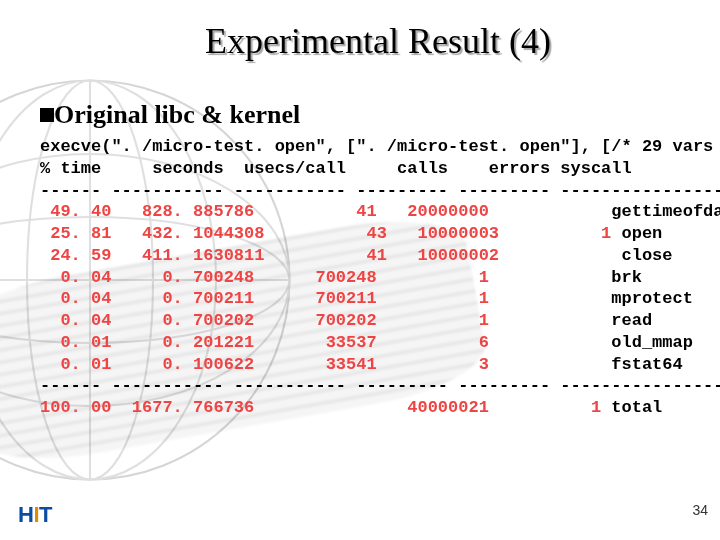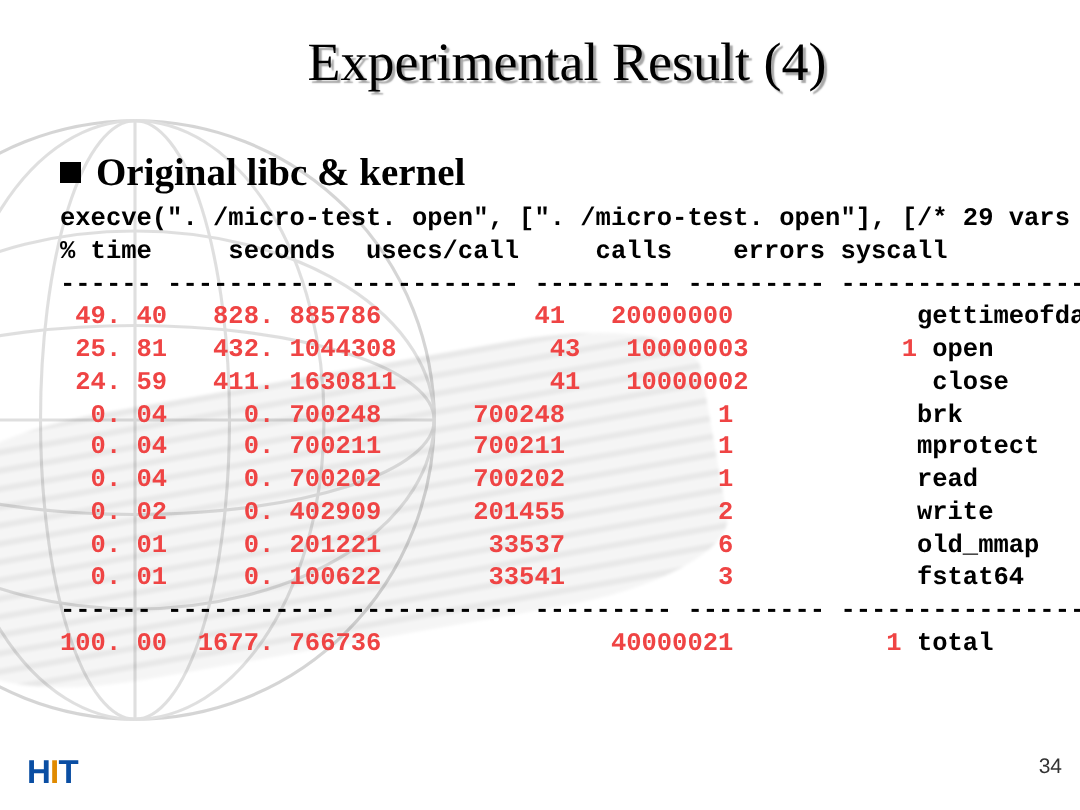--- a/index.html
+++ b/index.html
@@ -50,21 +50,20 @@
     text-align: center;
     font-size: 36px;
     font-weight: 400;
     padding-top: 20px;
     text-shadow: 2px 2px 1px rgba(0,0,0,0.35);
     margin-left: 36px;
   }
   .subtitle-row {
     display: flex;
     align-items: center;
-    gap: 10px;
     margin: 38px 0 2px 40px;
   }
   .bullet {
     width: 14px;
     height: 14px;
     background: #000;
   }
   .subtitle {
     font-size: 26px;
     font-weight: bold;
@@ -141,21 +140,20 @@
     <div class="hdr">execve(". /micro-test. open", [". /micro-test. open"], [/* 29 vars */]) = 0</div>
     <div class="hdr">% time     seconds  usecs/call     calls    errors syscall</div>
     <div class="sep">------ ----------- ----------- --------- --------- ----------------</div>
     <div id="rows-container">
         <div class="row"><span class="num"> 49. 40   828. 885786          41   20000000           </span><span class="name"> gettimeofday</span></div>
         <div class="row"><span class="num"> 25. 81   432. 1044308          43   10000003          1</span><span class="name"> open</span></div>
         <div class="row"><span class="num"> 24. 59   411. 1630811          41   10000002           </span><span class="name"> close</span></div>
         <div class="row"><span class="num">  0. 04     0. 700248      700248          1           </span><span class="name"> brk</span></div>
         <div class="row"><span class="num">  0. 04     0. 700211      700211          1           </span><span class="name"> mprotect</span></div>
         <div class="row"><span class="num">  0. 04     0. 700202      700202          1           </span><span class="name"> read</span></div>
-        <div class="row"><span class="num">  0. 02     0. 402909      201455          2           </span><span class="name"> write</span></div>
         <div class="row"><span class="num">  0. 01     0. 201221       33537          6           </span><span class="name"> old_mmap</span></div>
         <div class="row"><span class="num">  0. 01     0. 100622       33541          3           </span><span class="name"> fstat64</span></div>
       </div>
     <div class="sep">------ ----------- ----------- --------- --------- ----------------</div>
     <div class="row" id="total-row"><span class="num">100. 00  1677. 766736               40000021          1</span><span class="name"> total</span></div>
   </div>
 
   <div class="footer-logo">
     <span class="h">H</span><span class="i">I</span><span class="t">T</span><span class="rest"></span>
   </div>

